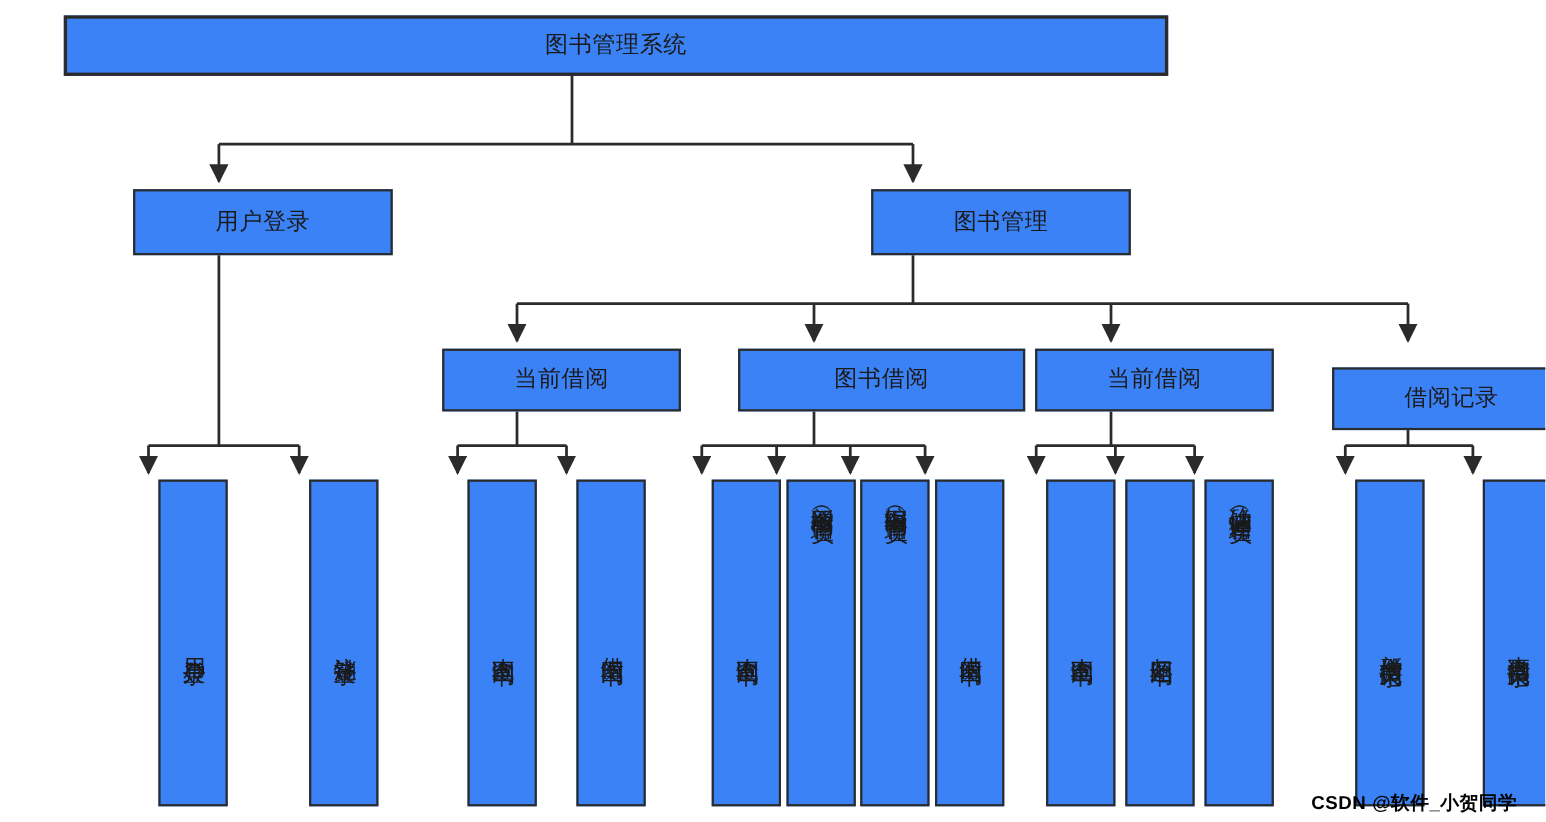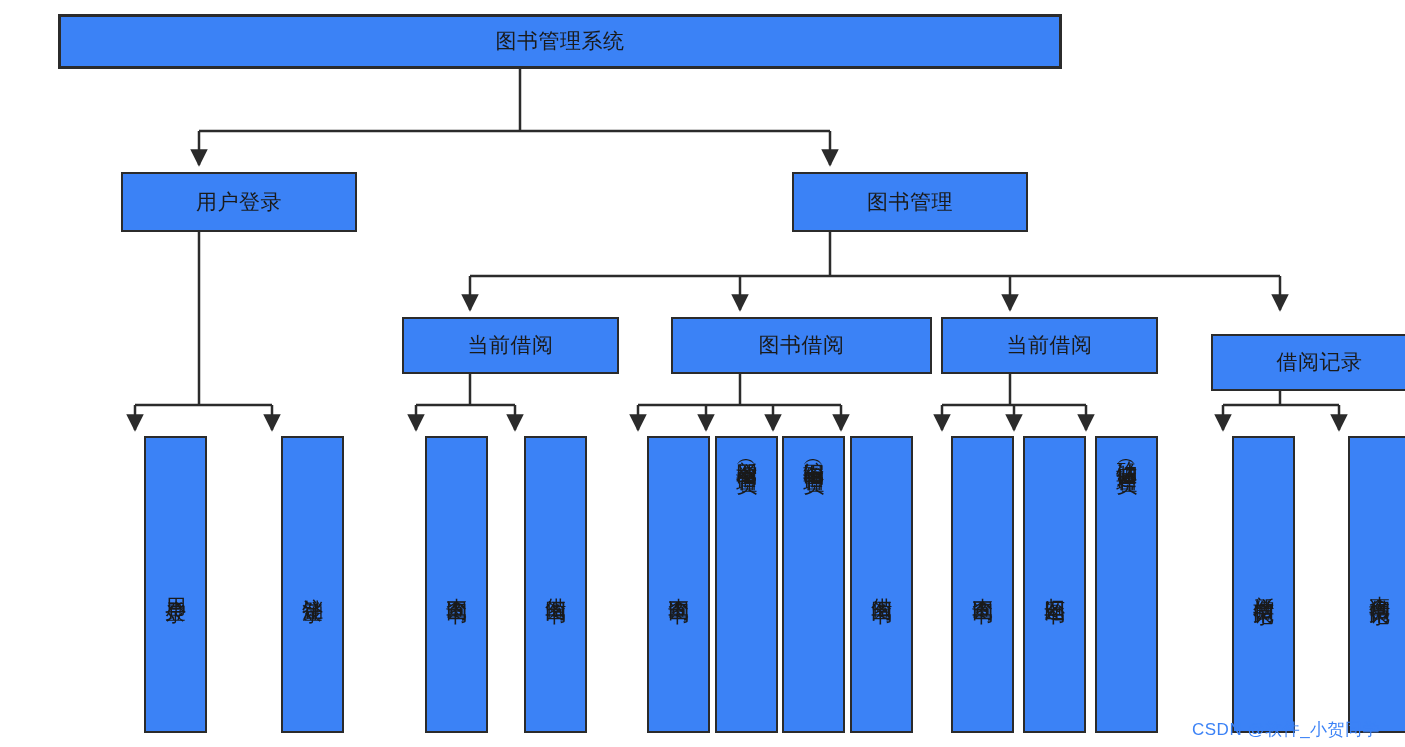--- a/index.html
+++ b/index.html
@@ -63,24 +63,25 @@
     padding-top: 6px;
   }
   .node.leaf.center .label {
     margin-top: auto;
     margin-bottom: auto;
     padding-top: 0;
   }
   .watermark {
     position: absolute;
     font-size: 17px;
-    color: #3b82f6;
+    color: #000000;
     white-space: nowrap;
     z-index: 3;
     letter-spacing: 0.5px;
+    font-weight: bold;
   }
 </style>
 </head>
 <body>
 
 <div id="canvas">
 
   <svg id="edges" viewBox="0 0 1405 747" xmlns="http://www.w3.org/2000/svg">
     <defs>
       <marker id="arrow" viewBox="0 0 10 10" refX="9" refY="5" markerWidth="7" markerHeight="7" orient="auto-start-reverse">

